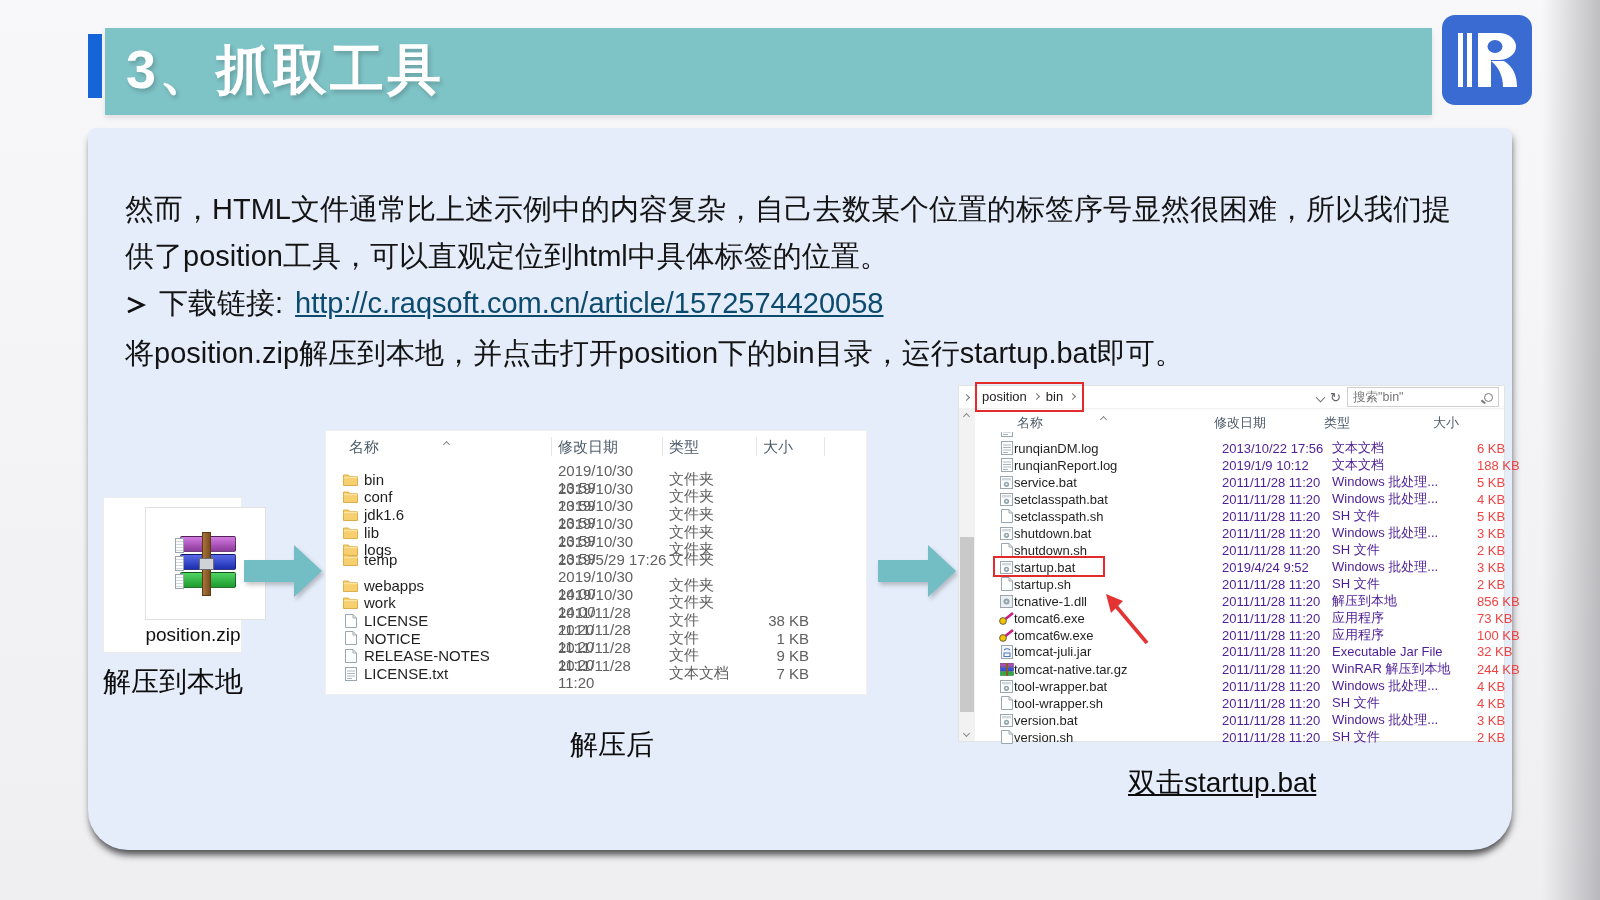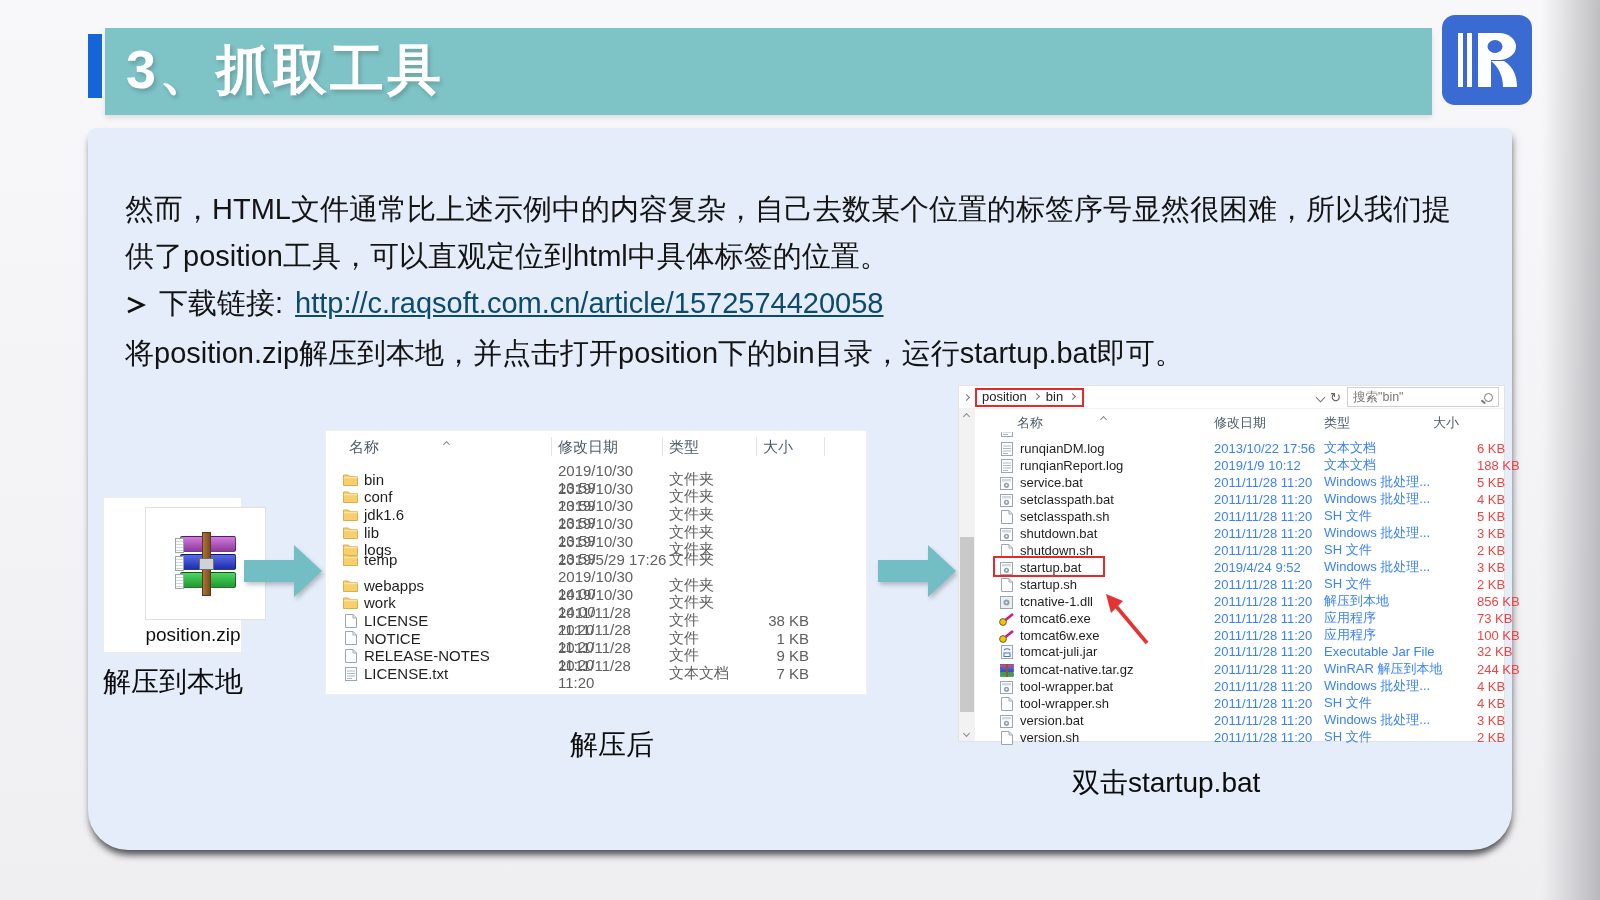--- a/index.html
+++ b/index.html
@@ -71,21 +71,21 @@
   .m-sort { position:absolute; left:118px; top:2px; }
   .m-sort .chev { width:5px; height:5px; border-color:#8a8a8a; }
   .m-row { height:17.7px; }
   .m-row .name-cell { display:flex; align-items:center; gap:6px; padding-left:17px; color:#1f1f1f; white-space:nowrap; }
   .m-row .c-date, .m-row .c-type { color:#5f5f5f; }
   .m-row .c-size { color:#5f5f5f; text-align:right; padding-right:2px; }
 
   
   .right-explorer { left:958px; top:385px; width:547px; height:357px; border:1px solid #e3e3e3; font-size:13px; }
   .addr-row { display:flex; align-items:center; height:23px; padding:2px 5px 2px 2px; gap:6px; border-bottom:1px solid #f1f1f1; }
-  .crumb-box { display:flex; align-items:center; gap:7px; border:2px solid #e42b2b; padding:0 7px 2px 5px; height:19px; color:#222;text-align:right; }
+  .crumb-box { display:flex; align-items:center; gap:7px; border:2px solid #e42b2b; padding:0 7px 2px 5px; height:30px; color:#222;text-align:right; }
   .addr-fill { flex:1; }
   .refresh-icon { color:#666; font-size:13px; line-height:1; }
   .search-box { width:152px; height:20px; border:1px solid #cfcfcf; display:flex; align-items:center;
     padding:0 5px; color:#777; font-size:12.5px; gap:4px; }
   .search-text { flex:1; white-space:nowrap; overflow:hidden; }
   .mag { position:relative; width:9px; height:9px; border:1.5px solid #777; border-radius:50%; flex:0 0 auto; }
   .mag::after { content:""; position:absolute; left:-4px; top:7px; width:5px; height:1.5px; background:#777; transform:rotate(40deg); }
 
   .r-body { display:flex; height:332px; }
   .r-scrollbar { width:16px; background:#f2f2f2; position:relative; flex:0 0 auto; }
@@ -95,22 +95,22 @@
   .sb-thumb { position:absolute; left:1px; top:128px; width:14px; height:175px; background:#c9c9c9; }
   .r-content { flex:1; position:relative; }
   .r-header { position:relative; height:23px; padding-top:5px; color:#4c5b69; }
   .r-grid { display:grid; grid-template-columns:239px 110px 109px 44px; align-items:center; }
   .r-header .r-grid > div:first-child { padding-left:42px; }
   .r-sort { position:absolute; left:126px; top:1px; }
   .r-sort .chev { width:5px; height:5px; border-color:#8a8a8a; }
   .clip-row { height:7px; overflow:hidden; }
   .clip-row .name-cell { display:flex; align-items:center; gap:6px; padding-left:24px; transform:translateY(-9px); }
   .r-row { height:17px; position:relative; }
-  .r-row .name-cell { display:flex; align-items:flex-end; gap:6px; padding-left:24px; color:#1f1f1f; white-space:nowrap; }
-  .r-row .c-date, .r-row .c-type { color:#3b82f6; white-space:nowrap; }
+  .r-row .name-cell { display:flex; align-items:center; padding-left:24px; color:#1f1f1f; white-space:nowrap; }
+  .r-row .c-date, .r-row .c-type { color:#4c1d95; white-space:nowrap;margin-left:8px; }
   .r-row .c-size { color:#ef4444; text-align:right; padding-right:4px; white-space:nowrap;margin-left:44px; }
   .hl-box { position:absolute; left:18px; top:-2px; width:112px; height:21px; border:2px solid #e42b2b; pointer-events:none; }
   .red-arrow { position:absolute; left:128px; top:182px; pointer-events:none; }
 
   .icon-cell { display:inline-flex; width:15px; justify-content:center; flex:0 0 auto; }
 </style>
 </head>
 <body>
 
 <div class="edge-shade"></div>
@@ -695,13 +695,13 @@
         </div>
       <div class="red-arrow">
         <svg width="52" height="58" viewBox="0 0 52 58">
           <line x1="44" y1="52" x2="12" y2="14" stroke="#e43333" stroke-width="3.6"></line>
           <polygon points="3,3 20,10 8,22" fill="#e43333"></polygon>
         </svg>
       </div>
     </div>
   </div>
 </div>
-<div class="caption" style="left:1072px; top:764px;">双击startup.bat</div>
+<div class="caption" style="left:1128px; top:764px;text-decoration:underline;">双击startup.bat</div>
 
 </body></html>

